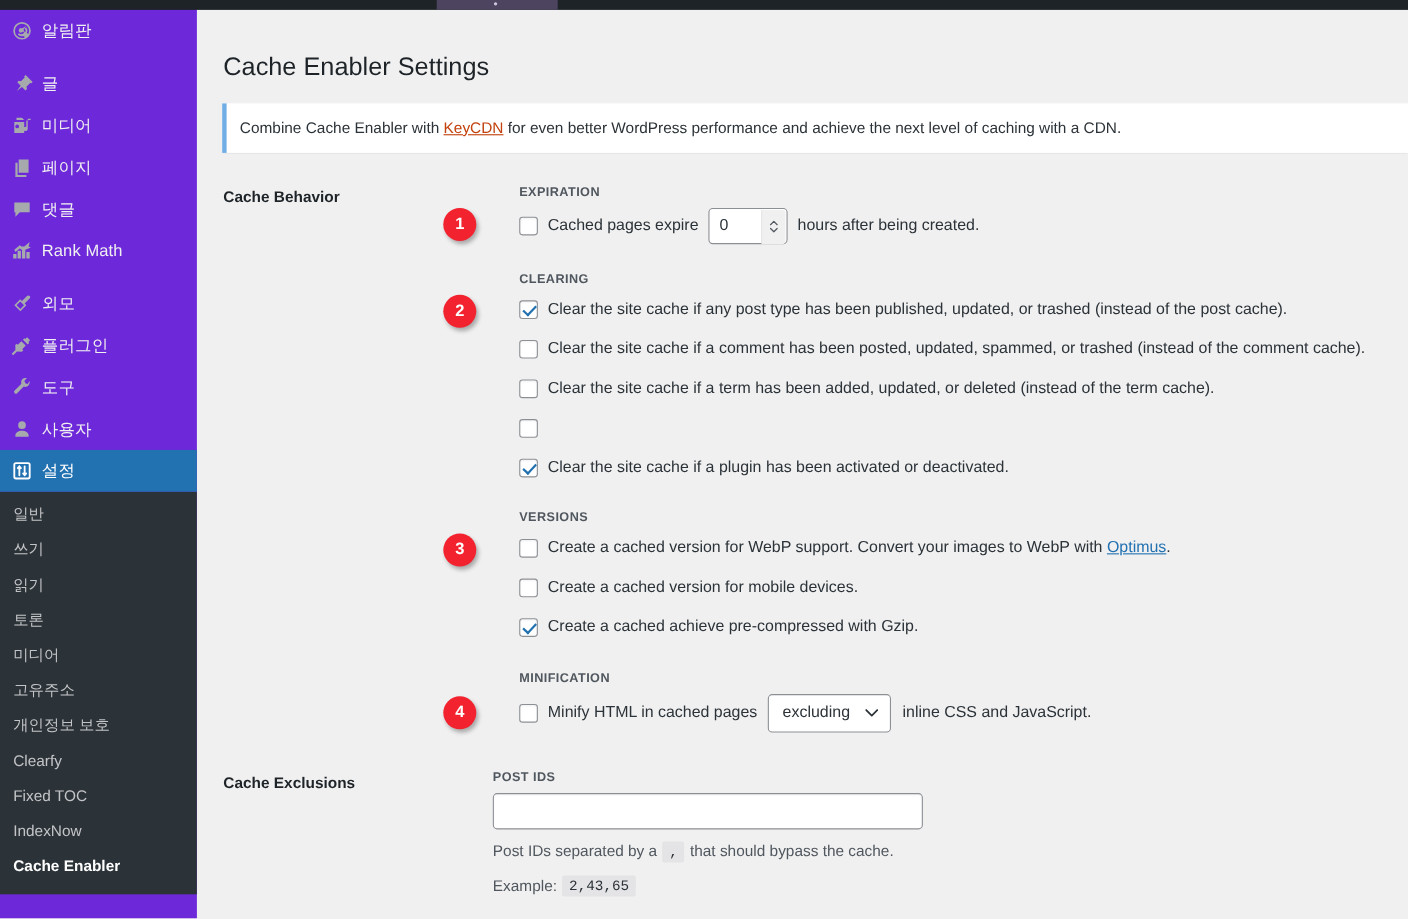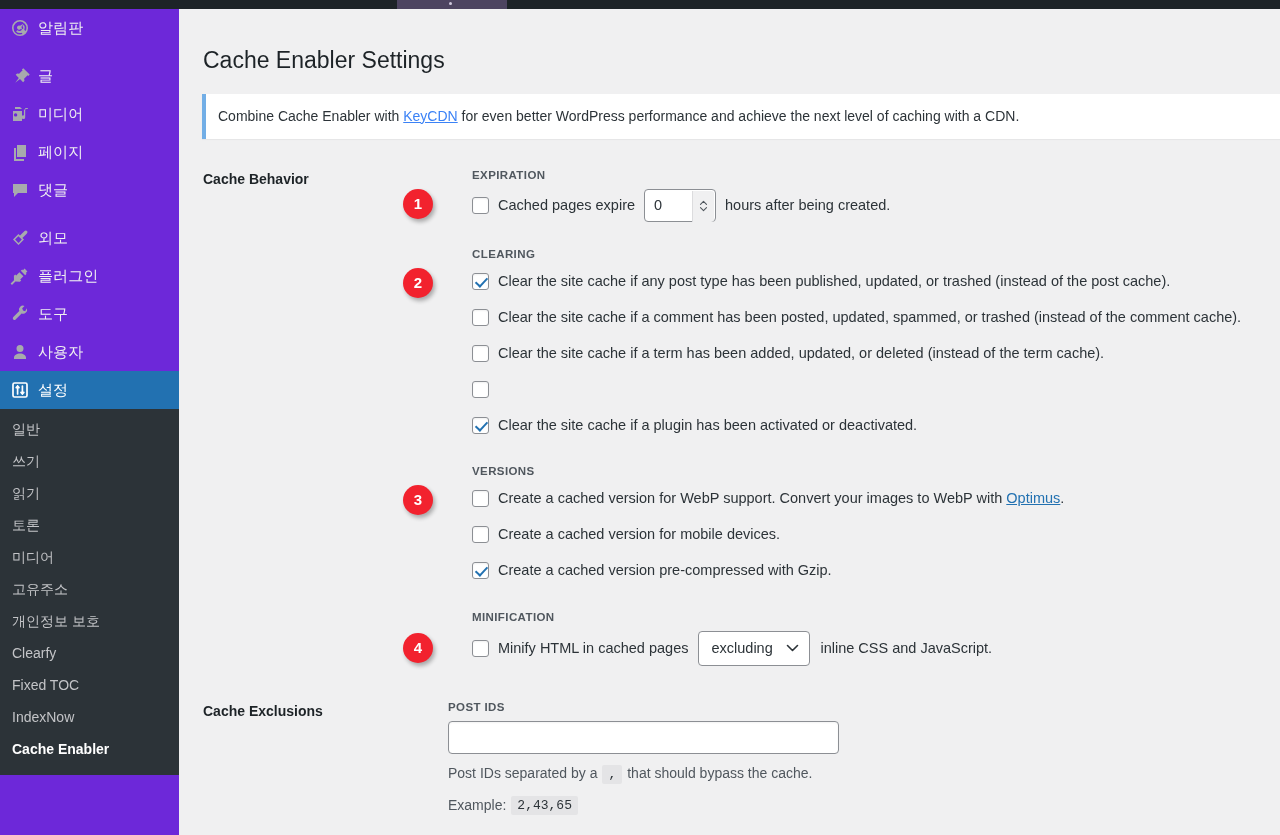--- a/index.html
+++ b/index.html
@@ -120,21 +120,21 @@
     background: #fff;
     border-left: 4px solid #72aee6;
     margin: 5px 0 0 23px;
     padding: 12px 12px 12px 12px;
     font-size: 14px;
     color: #2c3338;
     line-height: 1.5;
     box-shadow: 0 1px 1px rgba(0,0,0,.04);
   }
   .notice a {
-    color: #3b82f6;
+    color: #c2410c;
     text-decoration: underline;
   }
 
   
   .form-table {
     margin-top: 30px;
     padding-left: 24px;
   }
   .form-row {
     display: flex;
@@ -360,20 +360,28 @@
 
     <div class="menu-item">
       <span class="mi-icon">
         <svg width="20" height="20" viewBox="0 0 20 20" fill="currentColor">
             <path d="M3 4h14v9H8l-4 4v-4H3V4z"></path>
           </svg>
       </span>
       <span class="mi-label">댓글</span>
     </div>
 
+    <div class="menu-item">
+      <span class="mi-icon">
+        <svg width="20" height="20" viewBox="0 0 20 20" fill="currentColor">
+            <path d="M2 13h3v4H2v-4zm4-3h3v7H6v-7zm4-4h3v11h-3V6zm4 5h3v6h-3v-6zM3 9l5-4 3 2 6-5-1 4 2 1-7 3-3-2-4 3z"></path>
+          </svg>
+      </span>
+      <span class="mi-label">Rank Math</span>
+    </div>
 
     <div class="menu-sep"></div>
 
     <div class="menu-item">
       <span class="mi-icon">
         <svg width="20" height="20" viewBox="0 0 20 20" fill="currentColor">
             <path d="M17.3 3.3a2.1 2.1 0 0 0-3 0L10 7.6 8.4 6 3 11.5 8.5 17 14 11.6l-1.6-1.6 4.3-4.3a2.1 2.1 0 0 0 .6-2.4zM8.5 14.9 5.1 11.5 8.4 8.2l3.4 3.4-3.3 3.3z"></path>
           </svg>
       </span>
       <span class="mi-label">외모</span>
@@ -497,21 +505,21 @@
             <div class="opt-row">
               <span class="cb"></span>
               <span class="opt-text"><span>Create a cached version for WebP support. Convert your images to WebP with </span><a href="#">Optimus</a><span>.</span></span>
             </div>
             <div class="opt-row">
               <span class="cb"></span>
               <span class="opt-text">Create a cached version for mobile devices.</span>
             </div>
             <div class="opt-row">
               <span class="cb checked"></span>
-              <span class="opt-text">Create a cached version pre-compressed with Gzip.</span>
+              <span class="opt-text">Create a cached achieve pre-compressed with Gzip.</span>
             </div>
           </div>
 
           <div class="fieldset" style="margin-top:27px">
             <div class="legend">MINIFICATION</div>
             <div class="badge" style="top:22px">4</div>
             <div class="opt-row">
               <span class="cb"></span>
               <span class="opt-text">Minify HTML in cached pages</span>
               <span class="sel">

